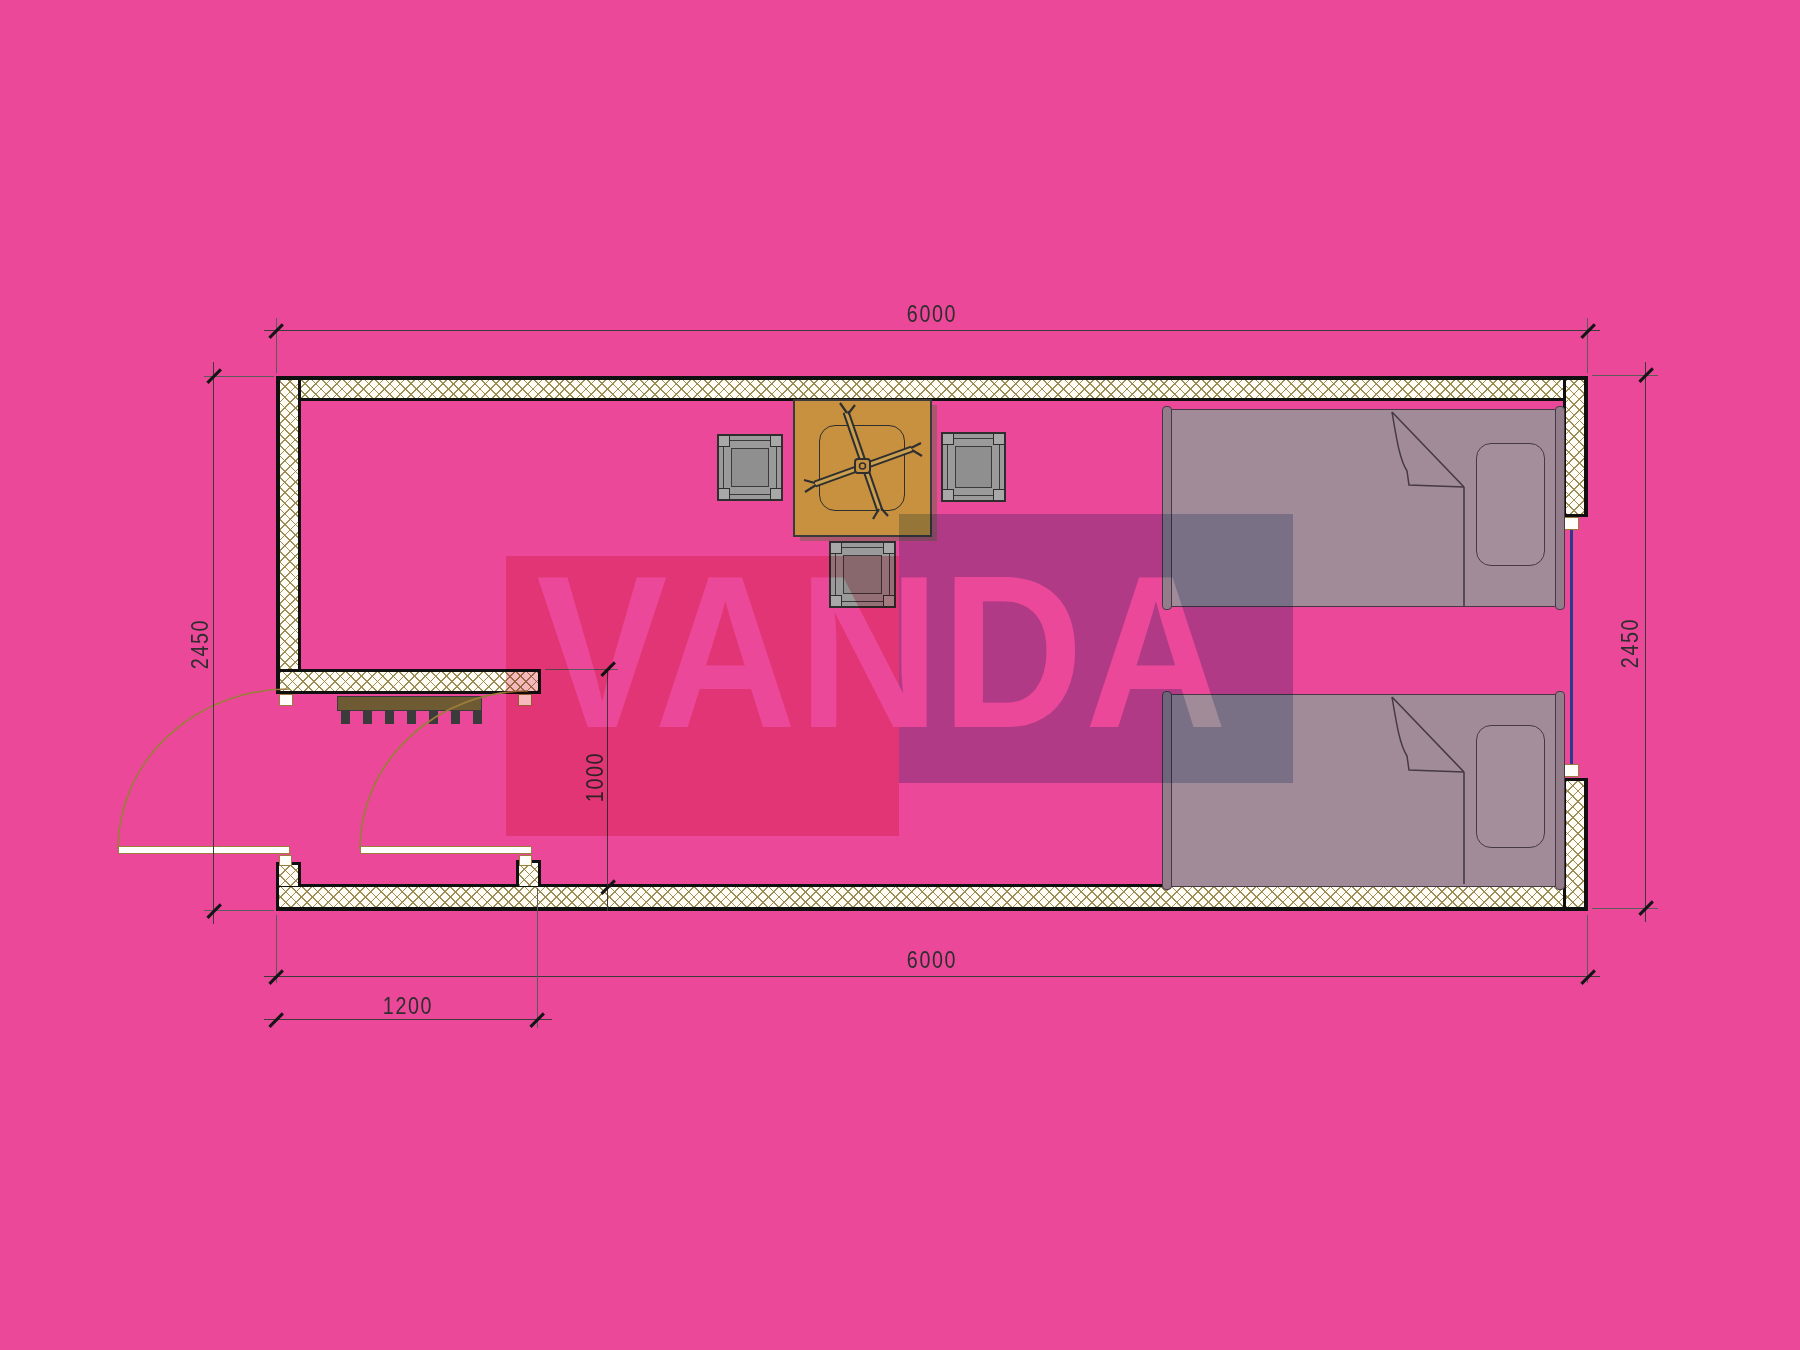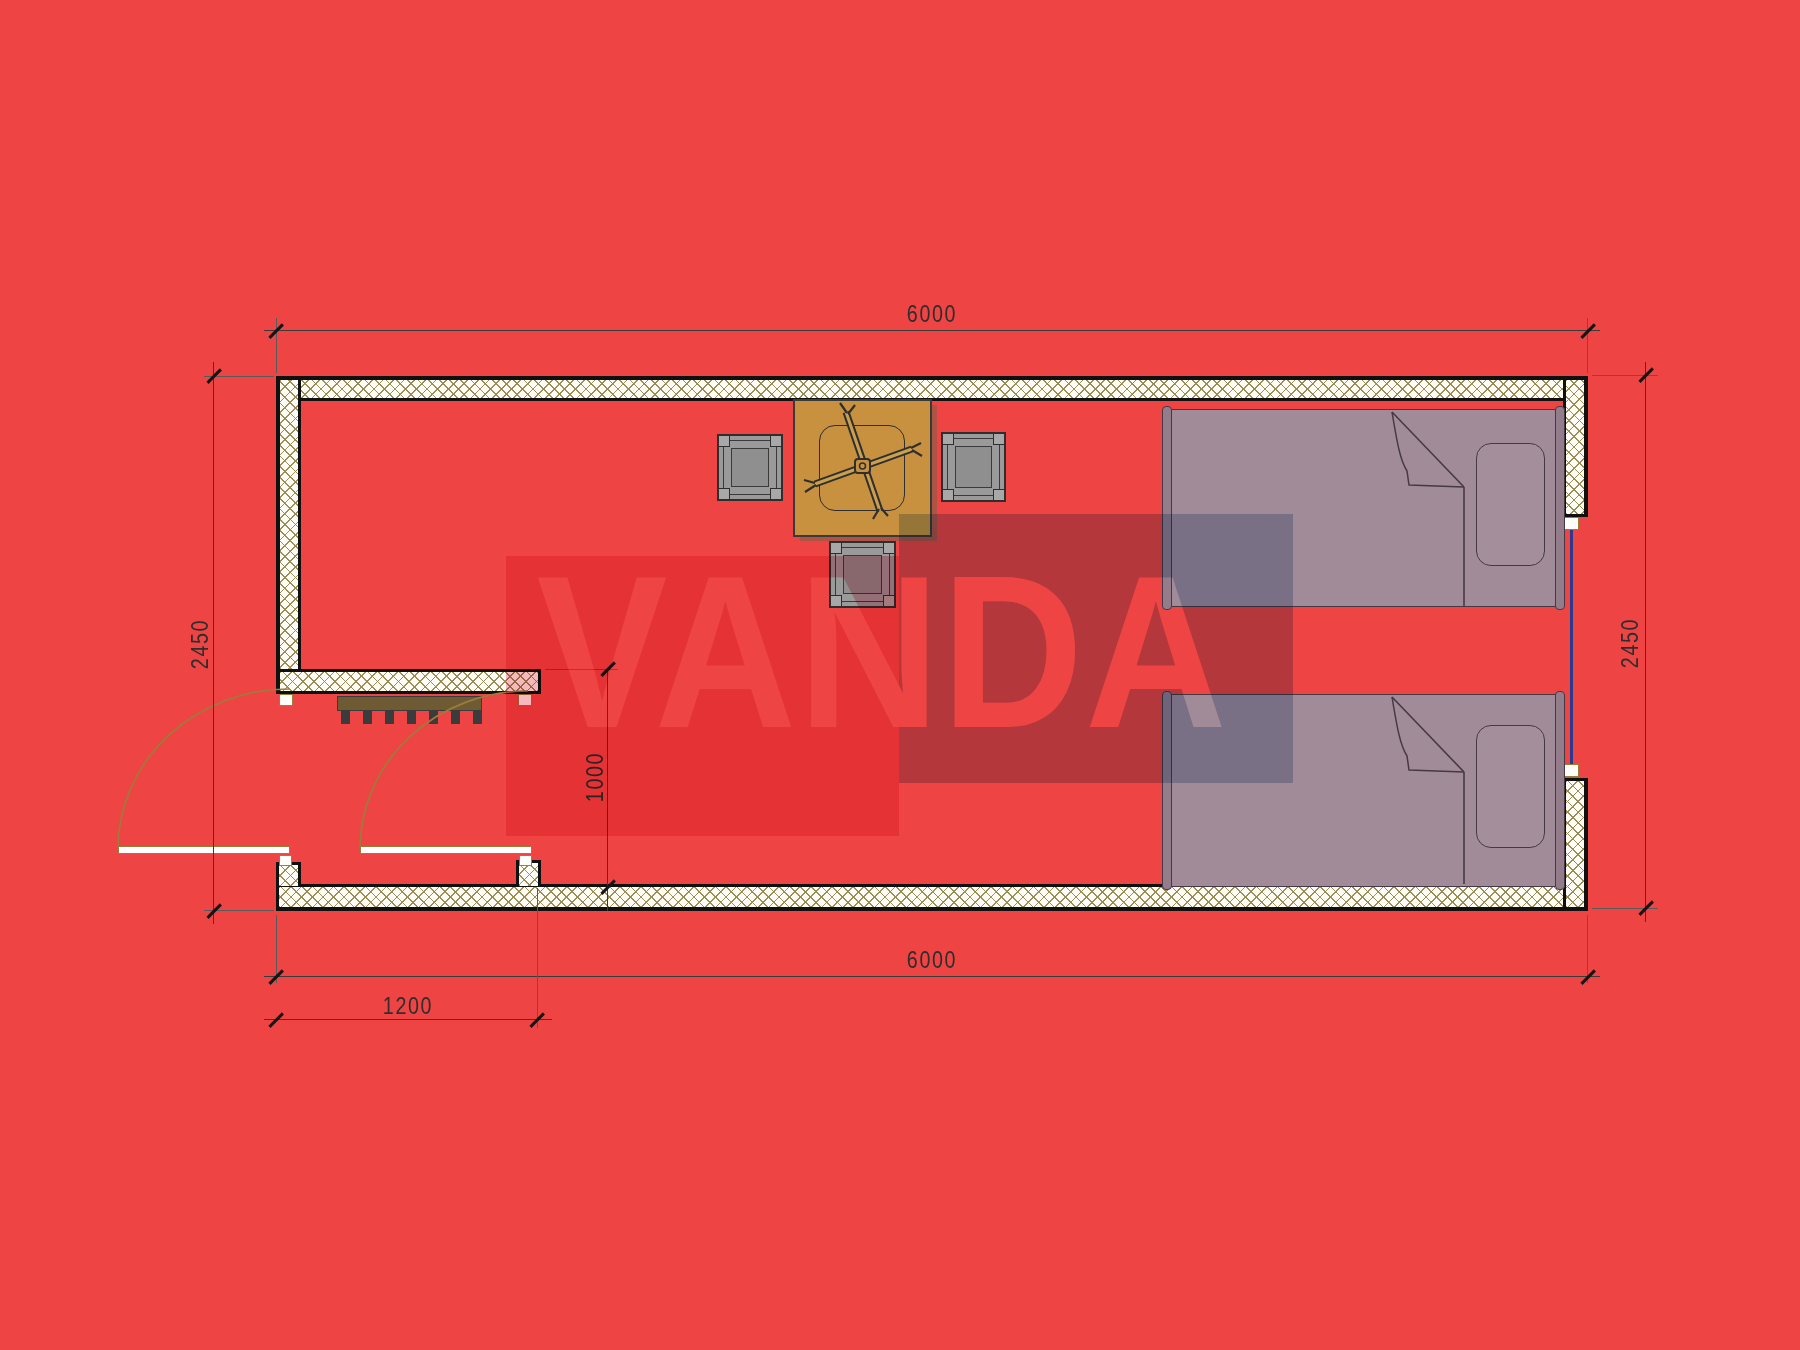--- a/index.html
+++ b/index.html
@@ -1,16 +1,16 @@
 <!DOCTYPE html>
 <html><head>
 <meta charset="utf-8">
 <style>
   html,body{margin:0;padding:0;background:#ffffff;}
-  .page{position:relative;width:1800px;height:1350px;background:#ef4444;overflow:hidden;
+  .page{position:relative;width:1800px;height:1350px;background:#ec4899;overflow:hidden;
         font-family:"Liberation Sans",sans-serif;}
   
   .wall{position:absolute;box-sizing:border-box;
     background:
       repeating-linear-gradient(45deg,rgba(151,136,78,.95) 0 1.2px,transparent 1.2px 7.5px),
       repeating-linear-gradient(135deg,rgba(151,136,78,.95) 0 1.2px,transparent 1.2px 7.5px),
       #fffdf6;
     border:0 solid #101010;}
   
   .dl{position:absolute;background:#3a3a3a;}

